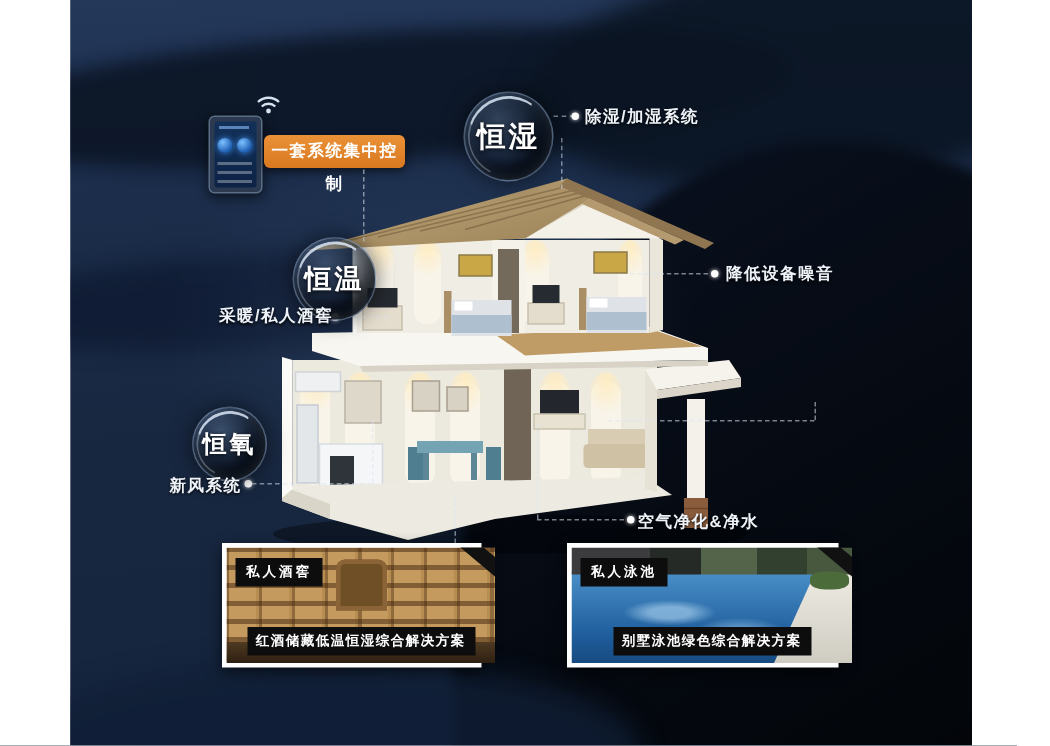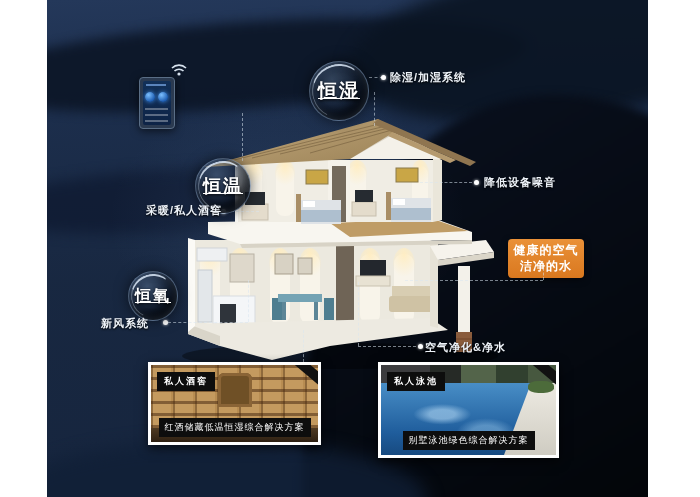--- a/index.html
+++ b/index.html
@@ -14,21 +14,21 @@
   .sw4{left:255px;top:95px;width:560px;height:560px;border-radius:45% 55% 0 0/60% 70% 0 0;
        background:linear-gradient(150deg,#0a1120 0%,#060b14 35%,#020407 75%);filter:blur(4px);}
   .sw5{left:-40px;top:440px;width:420px;height:120px;background:#101f36;filter:blur(9px);opacity:.8;}
   .glow{position:absolute;left:60px;top:90px;width:360px;height:260px;border-radius:50%;
         background:radial-gradient(ellipse,rgba(95,130,180,.16),rgba(95,130,180,0) 70%);}
   
   .bubble{position:absolute;border-radius:50%;display:flex;align-items:center;justify-content:center;
           color:#fff;font-weight:bold;letter-spacing:2px;text-shadow:0 1px 3px rgba(0,0,0,.85);
           background:radial-gradient(circle at 38% 30%,rgba(135,165,200,.30),rgba(22,34,54,.55) 52%,rgba(5,10,20,.88) 80%);
           border:1px solid rgba(150,178,208,.45);
-          box-shadow:inset 0 0 10px rgba(150,180,215,.25),inset -6px -8px 14px rgba(0,0,0,.7),0 0 14px rgba(0,0,0,.55);text-decoration:underline;}
+          box-shadow:inset 0 0 10px rgba(150,180,215,.25),inset -6px -8px 14px rgba(0,0,0,.7),0 0 14px rgba(0,0,0,.55);}
   .bubble::before{content:"";position:absolute;inset:2px;border-radius:50%;
           border-top:2px solid rgba(228,241,255,.8);border-left:1px solid rgba(228,241,255,.3);
           border-right:1px solid transparent;border-bottom:1px solid transparent;transform:rotate(-18deg);}
   .sub{position:absolute;color:#eef3f9;font-size:11px;font-weight:bold;white-space:nowrap;
        text-shadow:0 1px 2px #000;letter-spacing:1px;}
   .dot{position:absolute;width:5px;height:5px;border-radius:50%;background:#fff;box-shadow:0 0 3px rgba(255,255,255,.9);}
   .dash-h{position:absolute;height:0;border-top:1px dashed rgba(216,229,241,.55);}
   .dash-v{position:absolute;width:0;border-left:1px dashed rgba(216,229,241,.55);}
   
   .obox{position:absolute;background:linear-gradient(180deg,#ea9138,#d9781f);border-radius:4px;
@@ -39,25 +39,25 @@
   .phone{position:absolute;left:92px;top:77px;width:34px;height:50px;background:#2b3a50;border:1px solid #5a6e86;
          border-radius:4px;box-shadow:0 2px 8px rgba(0,0,0,.6);}
   .phone .scr{position:absolute;inset:3px;background:linear-gradient(180deg,#123058,#0d2346);border-radius:2px;}
   .phone .bar{position:absolute;left:6px;top:6px;width:20px;height:2px;background:rgba(140,190,255,.6);}
   .phone .k1,.phone .k2{position:absolute;top:14px;width:10px;height:10px;border-radius:50%;
          background:radial-gradient(circle at 35% 30%,#7cc0ff,#1d5cb0 70%);box-shadow:0 0 4px #3d8ae0;}
   .phone .k1{left:5px}.phone .k2{left:18px}
   .phone .r{position:absolute;left:5px;width:23px;height:2px;background:rgba(255,255,255,.32);}
   
   .card{position:absolute;background:#fff;padding:3px;box-shadow:0 3px 10px rgba(0,0,0,.65);}
-  .cimg{position:relative;overflow:hidden;}
+  .cimg{position:relative;overflow:hidden;padding-left:12px;}
   .badge{position:absolute;left:6px;top:7px;background:#0d0d0d;color:#fff;font-size:9px;font-weight:bold;
          padding:3px 7px;letter-spacing:2px;}
   .caption{position:absolute;bottom:5px;left:50%;transform:translateX(-50%);background:#0d0d0d;color:#fff;
-         font-size:9px;font-weight:normal;padding:3px 6px;white-space:nowrap;letter-spacing:1px;margin-top:42px;}
+         font-size:9px;font-weight:bold;padding:3px 6px;white-space:nowrap;letter-spacing:1px;margin-top:42px;}
   .ribbon{position:absolute;right:-10px;top:2px;width:34px;height:10px;background:#111;transform:rotate(40deg);}
   
   .wine-bg{position:absolute;inset:0;
      background:
        repeating-linear-gradient(180deg,rgba(64,34,12,.5) 0 3px,rgba(0,0,0,0) 3px 12px),
        repeating-linear-gradient(90deg,#8f6a3c 0 2px,#c49a5f 2px 20px,#b88d52 20px 22px);}
   .wine-floor{position:absolute;left:0;right:0;bottom:0;height:14px;background:linear-gradient(180deg,#4a3categories420,#33241366);
      background:linear-gradient(180deg,#4f3a22,#2e2012);}
   .wine-arch{position:absolute;left:50%;top:8px;transform:translateX(-50%);width:34px;height:34px;
      background:#6f5026;border-radius:6px 6px 0 0;box-shadow:inset 0 0 0 3px #8a6436;}
@@ -214,23 +214,22 @@
       <div class="r" style="top:30px"></div>
       <div class="r" style="top:36px"></div>
       <div class="r" style="top:42px"></div>
     </div>
     <svg class="wifi" viewBox="0 0 18 15">
       <path d="M2 6 A10 10 0 0 1 16 6" fill="none" stroke="#d7e2ee" stroke-width="1.6"></path>
       <path d="M4.5 9 A6.5 6.5 0 0 1 13.5 9" fill="none" stroke="#d7e2ee" stroke-width="1.6"></path>
       <circle cx="9" cy="12" r="1.6" fill="#d7e2ee"></circle>
     </svg>
 
-    <div class="obox obox2">
-      <div>健康的空气</div>
-      <div>洁净的水</div>
+    <div class="obox obox1">
+      <span>一套系统集中控制</span>
     </div>
 
     <div class="dash-v" style="left:195px;top:113px;height:48px"></div>
     <div class="dash-v" style="left:327px;top:92px;height:34px"></div>
     <div class="dash-h" style="left:322px;top:77px;width:14px"></div>
     <div class="dot" style="left:334px;top:75px"></div>
     <div class="dash-h" style="left:373px;top:182px;width:52px"></div>
     <div class="dot" style="left:427px;top:180px"></div>
     <div class="dash-h" style="left:179px;top:211px;width:33px"></div>
     <div class="dot" style="left:174px;top:209px"></div>
@@ -252,40 +251,40 @@
     <div class="sub" style="left:437px;top:175px">降低设备噪音</div>
 
     <div class="bubble" style="left:148px;top:158px;width:54px;height:54px;font-size:18px">
       <span>恒温</span>
     </div>
     <div class="sub" style="left:99px;top:203px">采暖/私人酒窖</div>
 
     <div class="bubble" style="left:81px;top:271px;width:48px;height:48px;font-size:16px">
       <span>恒氧</span>
     </div>
-    <div class="sub" style="left:54px;top:316px">新风系统</div>
+    <div class="sub" style="left:66px;top:316px">新风系统</div>
 
     <div class="sub" style="left:378px;top:340px">空气净化&amp;净水</div>
 
     <div class="card" style="left:101px;top:362px;width:167px">
       <div class="cimg" style="width:167px;height:77px">
         <div class="wine-bg"></div>
         <div class="wine-arch"></div>
         <div class="wine-floor"></div>
         <div class="wine-table"></div>
         <div class="wine-stool" style="left:34px"></div>
         <div class="wine-stool" style="right:34px"></div>
         <div class="ribbon"></div>
         <div class="badge">私人酒窖</div>
         <div class="caption">红酒储藏低温恒湿综合解决方案</div>
       </div>
     </div>
 
     <div class="card" style="left:331px;top:362px;width:175px">
-      <div class="cimg" style="width:175px;height:90px">
+      <div class="cimg" style="width:175px;height:77px">
         <div class="pool-water"></div>
         <div class="pool-deck"></div>
         <div class="pool-top"></div>
         <div class="pool-bush"></div>
         <div class="ribbon"></div>
         <div class="badge">私人泳池</div>
         <div class="caption">别墅泳池绿色综合解决方案</div>
       </div>
     </div>
   </div>

